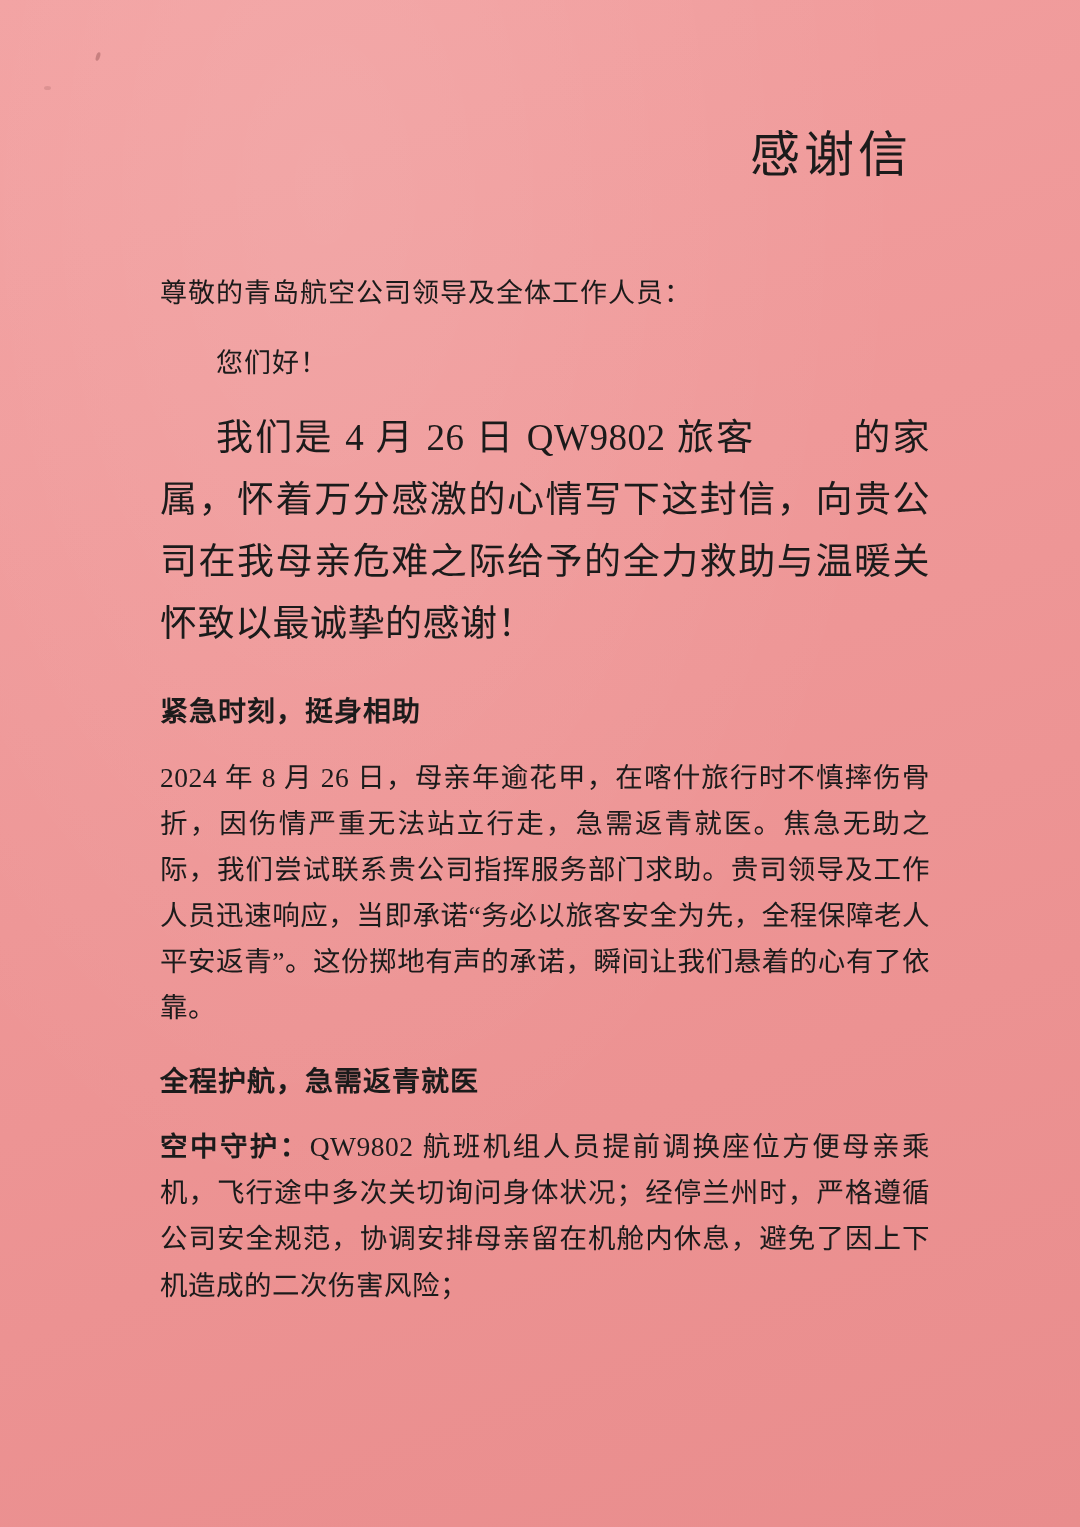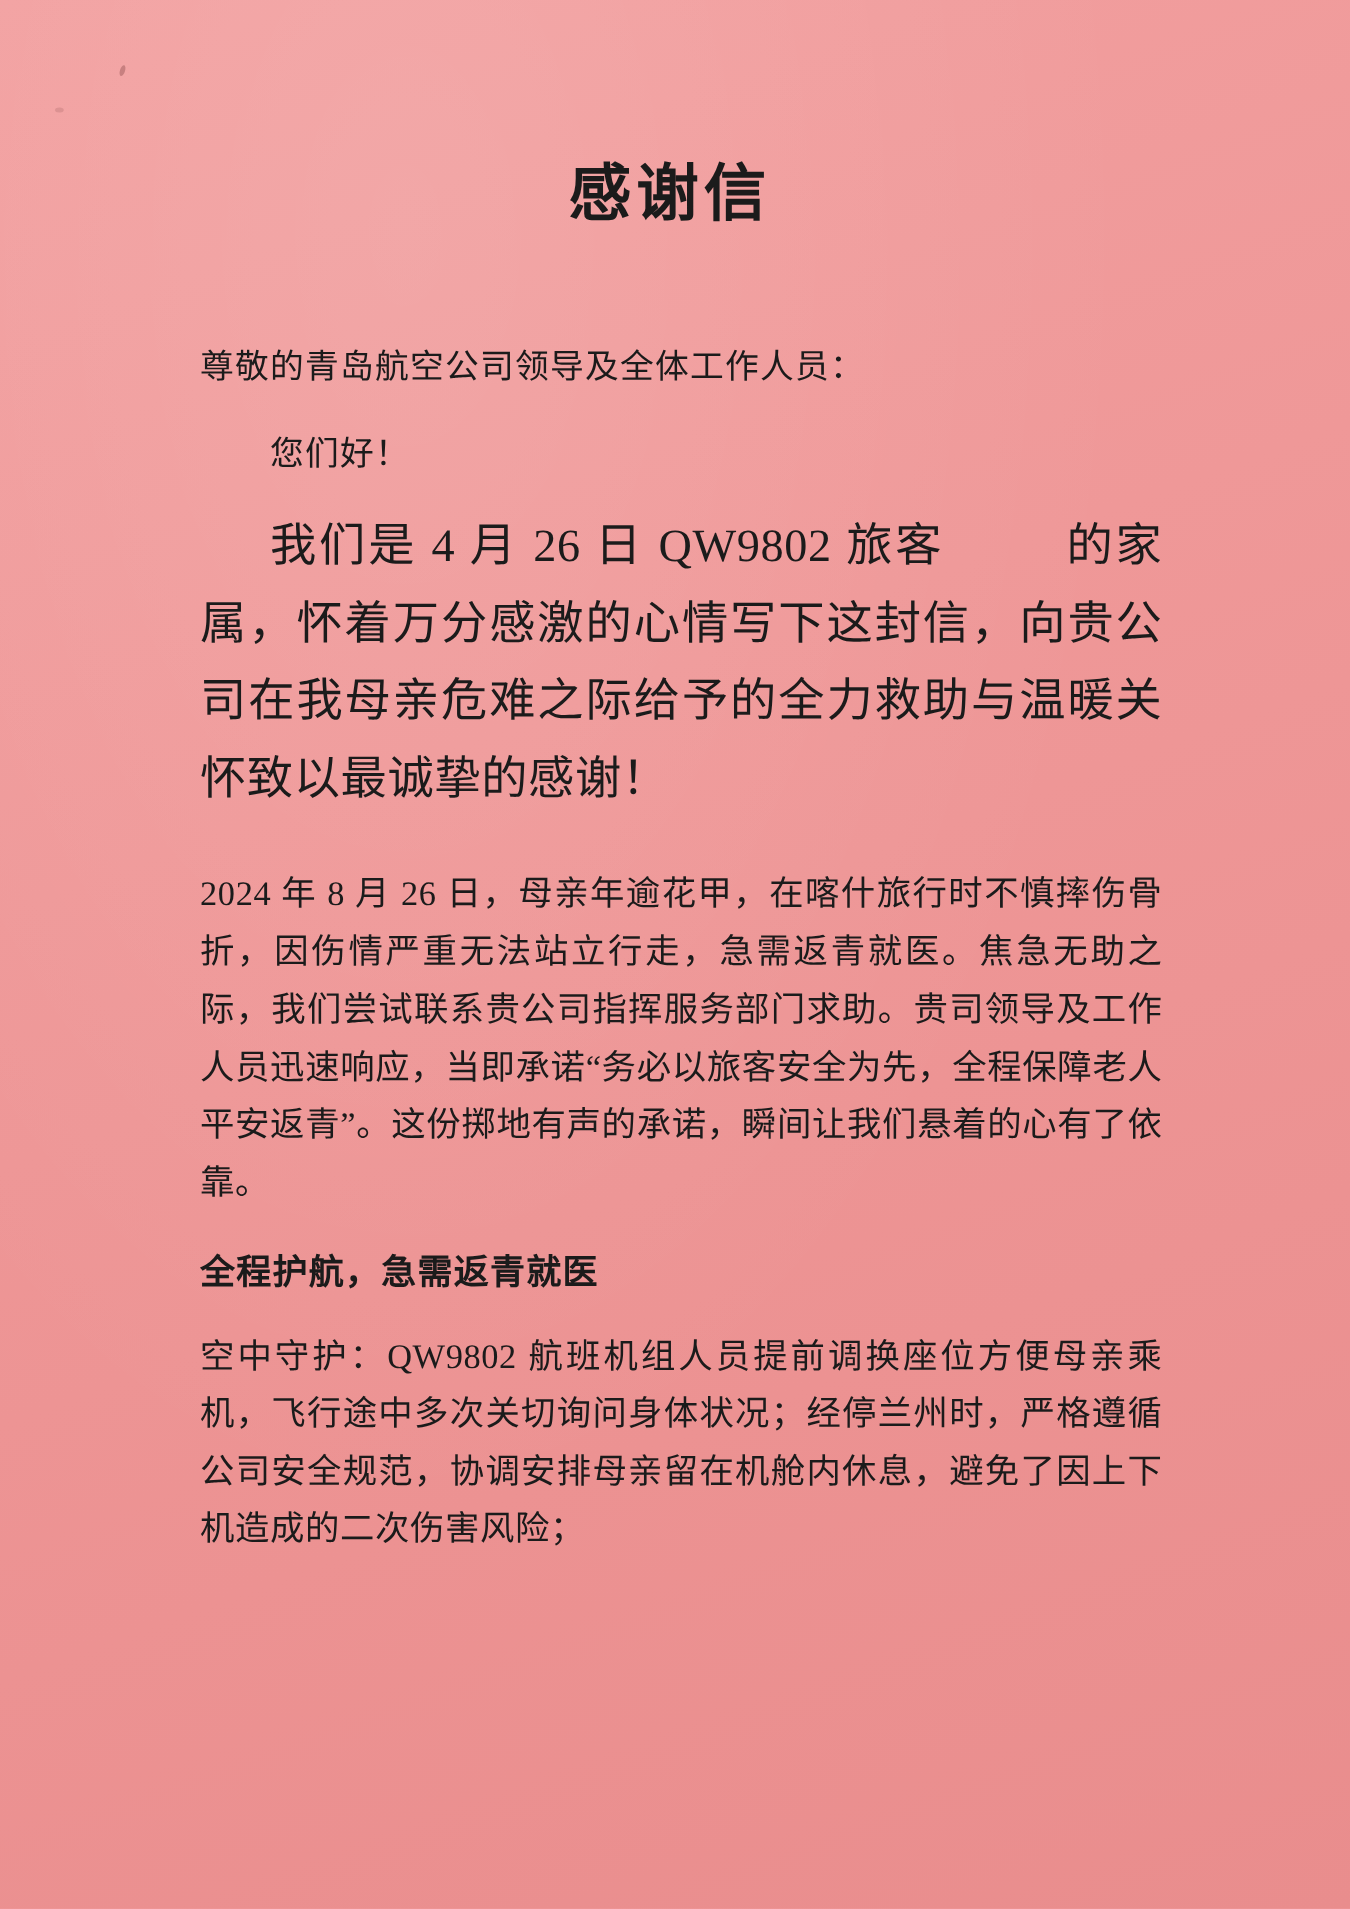--- a/index.html
+++ b/index.html
@@ -35,23 +35,23 @@
   .speck-b { left: 44px; top: 86px; width: 7px; height: 4px; opacity: .5; }
 
   .page {
     position: relative;
     padding: 0 150px 0 160px;
     box-sizing: border-box;
     height: 100%;
   }
 
   .doc-title {
-    text-align: center;
+    text-align: right;
     font-size: 50px;
-    font-weight: bold;
+    font-weight: normal;
     letter-spacing: 4px;
     margin: 128px 0 0 0;
     padding-right: 18px;
     line-height: 1.1;
     font-family: "Liberation Serif", "DejaVu Serif", serif;
   }
 
   .salutation {
     font-size: 27px;
     margin-top: 90px;
@@ -85,21 +85,21 @@
 
   .section-head {
     font-size: 28px;
     font-weight: bold;
     margin-top: 30px;
     letter-spacing: 1px;
     line-height: 1.4;
   }
 
   .lead {
-    font-weight: normal;
+    font-weight: bold;
   }
 
   .body-block {
     font-size: 27.5px;
     line-height: 1.68;
     margin-top: 16px;
     letter-spacing: 0.5px;
     text-align: justify;
   }
 </style>
@@ -113,20 +113,21 @@
 <div class="page">
 
   <h1 class="doc-title">感谢信</h1>
 
   <p class="salutation">尊敬的青岛航空公司领导及全体工作人员：</p>
 
   <p class="greeting">您们好！</p>
 
   <p class="para"><span>我们是 4 月 26 日 QW9802 旅客</span><span class="redacted"></span><span>的家属，怀着万分感激的心情写下这封信，向贵公司在我母亲危难之际给予的全力救助与温暖关怀致以最诚挚的感谢！</span></p>
 
+  <h2 class="section-head">紧急时刻，挺身相助</h2>
 
   <p class="body-block">2024 年 8 月 26 日，母亲年逾花甲，在喀什旅行时不慎摔伤骨折，因伤情严重无法站立行走，急需返青就医。焦急无助之际，我们尝试联系贵公司指挥服务部门求助。贵司领导及工作人员迅速响应，当即承诺“务必以旅客安全为先，全程保障老人平安返青”。这份掷地有声的承诺，瞬间让我们悬着的心有了依靠。</p>
 
   <h2 class="section-head">全程护航，急需返青就医</h2>
 
 
   <p class="body-block"><span class="lead">空中守护：</span><span>QW9802 航班机组人员提前调换座位方便母亲乘机，飞行途中多次关切询问身体状况；经停兰州时，严格遵循公司安全规范，协调安排母亲留在机舱内休息，避免了因上下机造成的二次伤害风险；</span></p>
 
 </div>
 

